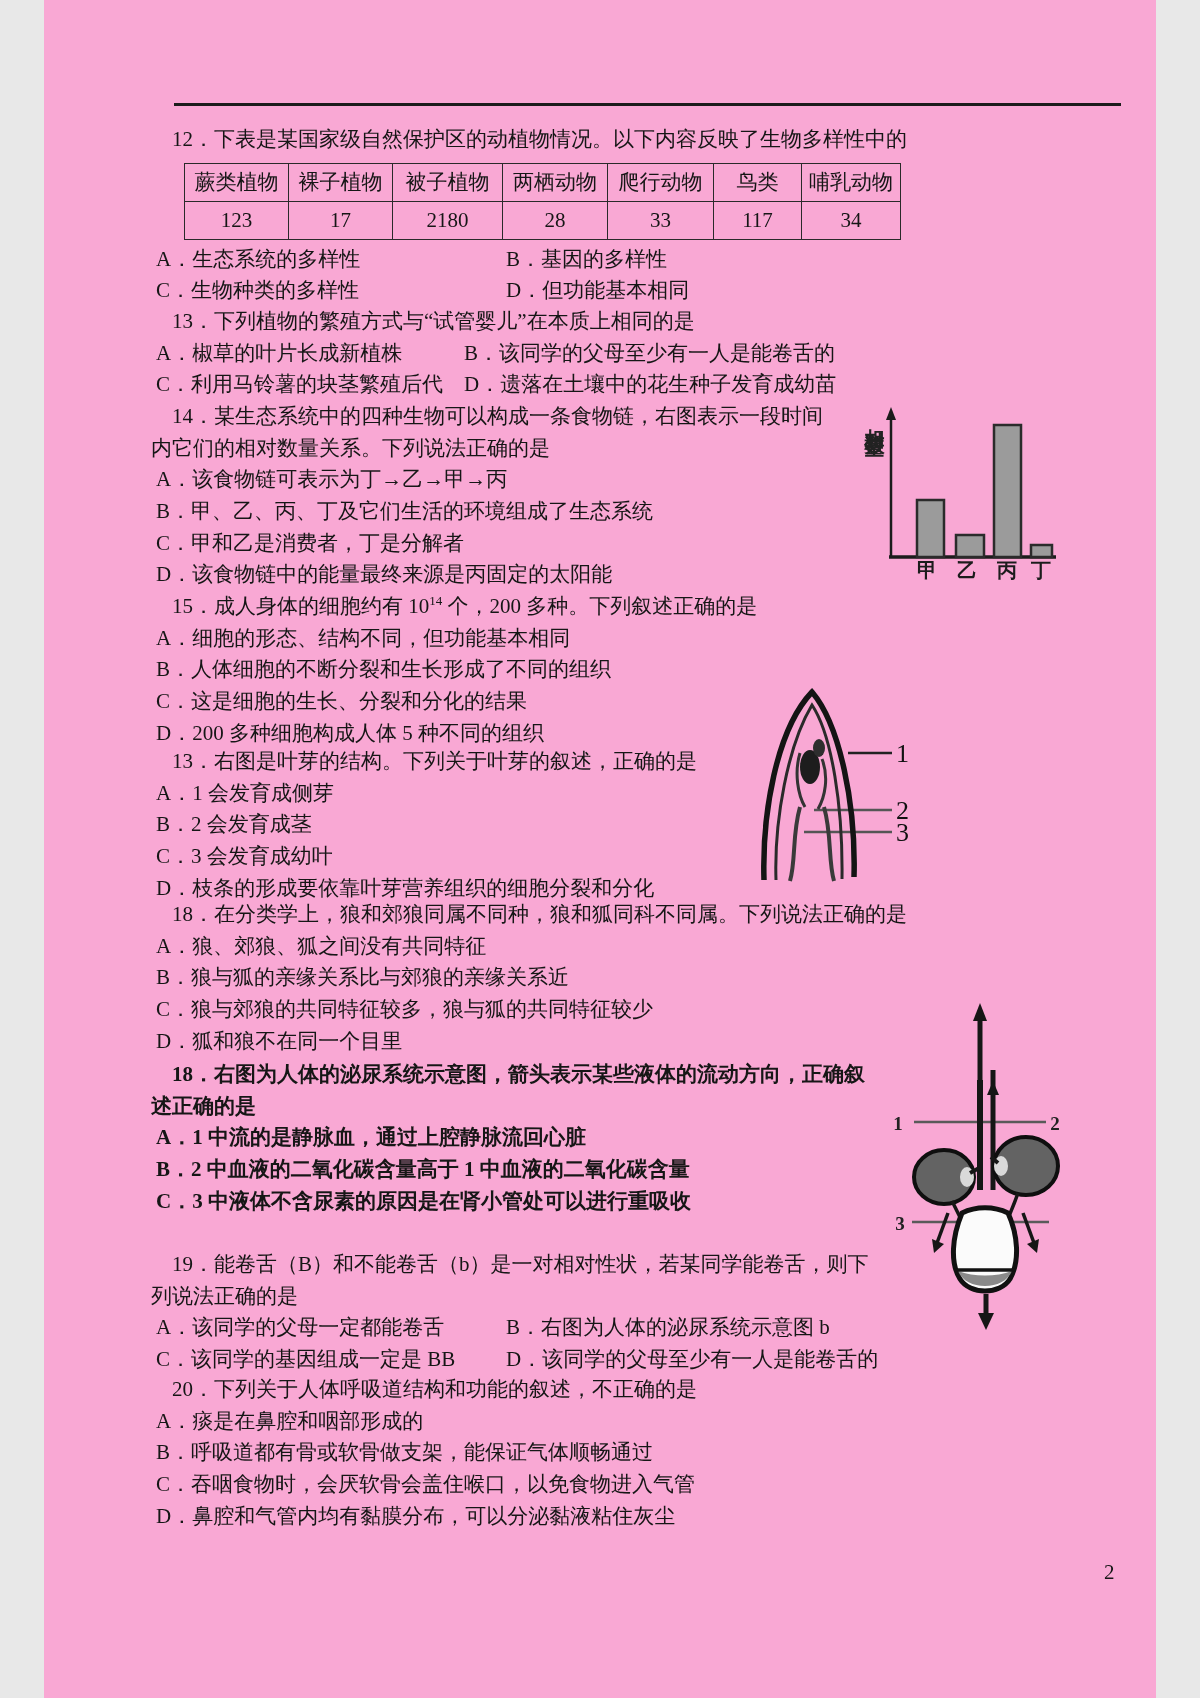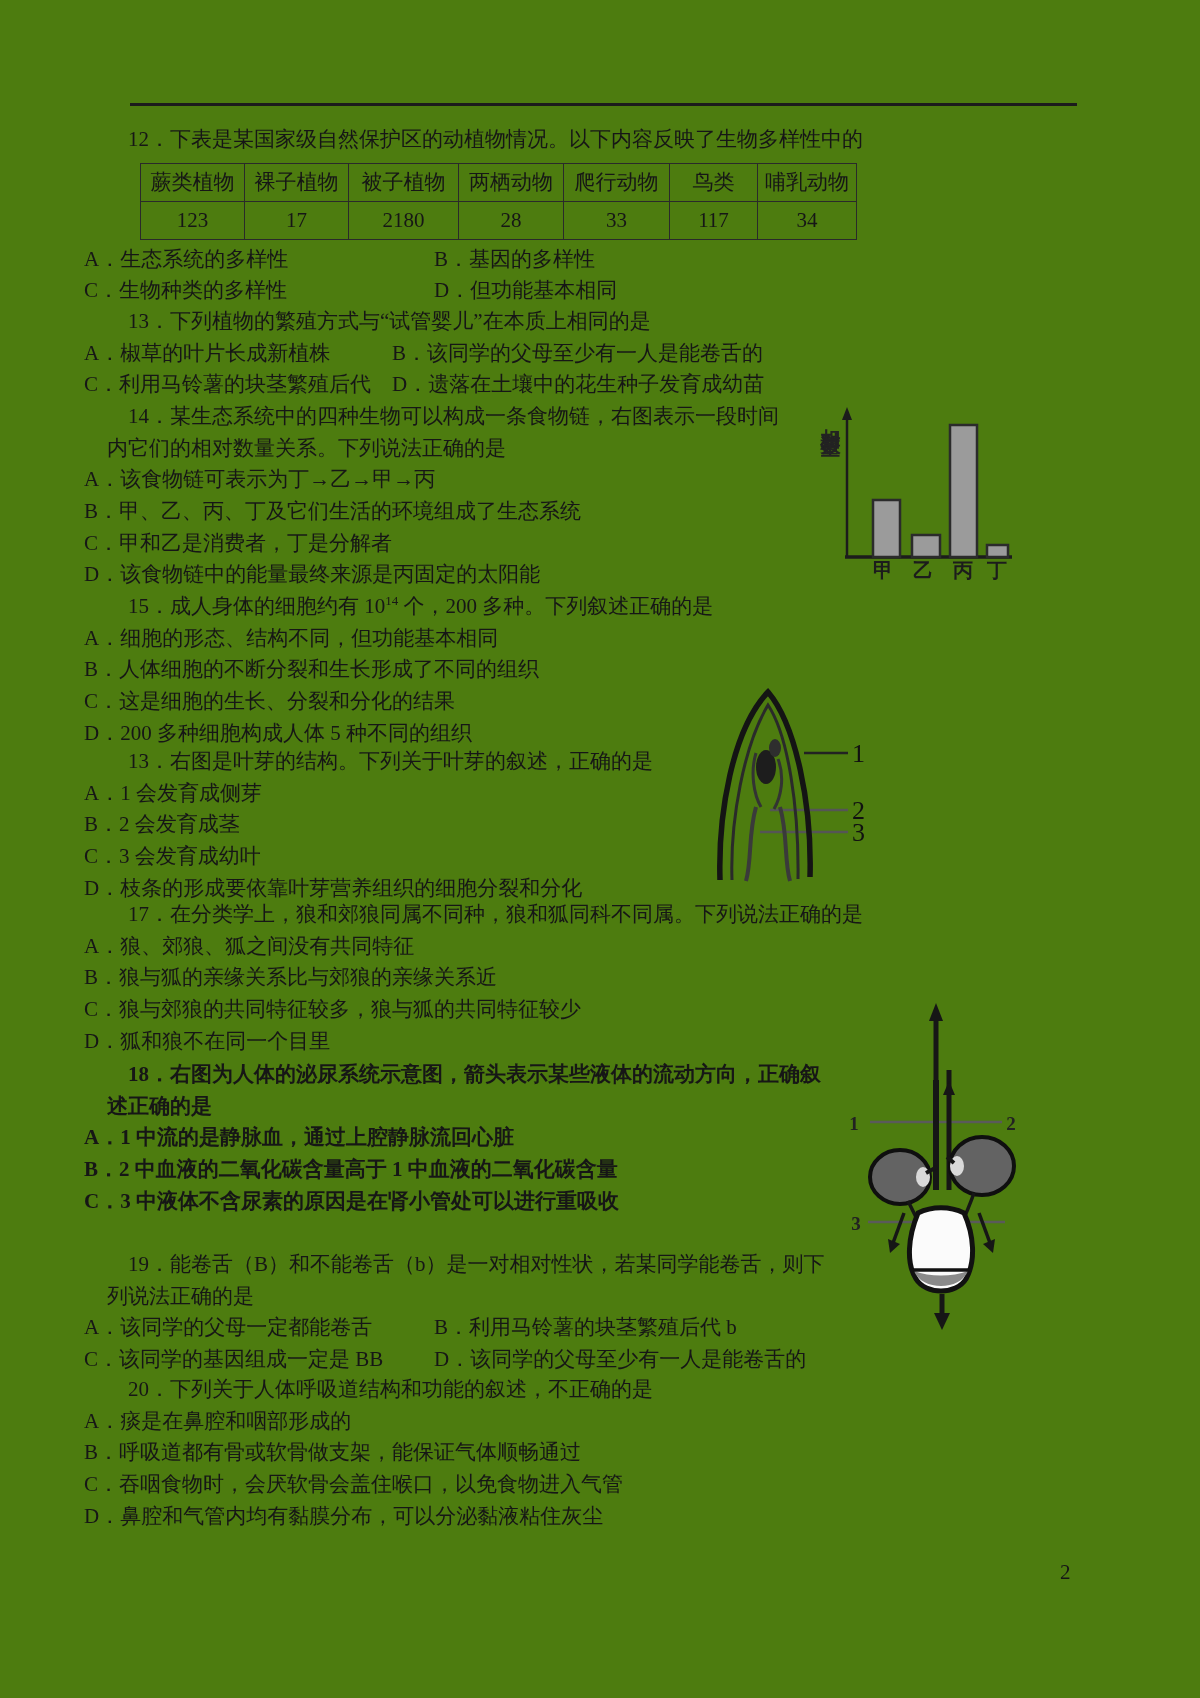--- a/index.html
+++ b/index.html
@@ -1,26 +1,26 @@
 <!DOCTYPE html>
 <html><head>
 <meta charset="utf-8">
 <style>
   html,body{margin:0;padding:0;background:#e8e8e8;}
   .sheet{
-    position:relative;width:1200px;height:1698px;background:#4d7c0f;
+    position:relative;width:1112px;height:1698px;background:#f9a8d4;
     font-family:"Liberation Serif","DejaVu Serif",serif;
     color:#161616;font-size:21px;overflow:hidden;margin:0 auto;
   }
   .top-rule{position:absolute;left:130px;top:103px;width:947px;height:2.5px;background:#1c1c1c;}
   .qblock{position:absolute;left:0;right:0;}
   .ln{height:31.7px;line-height:31.7px;white-space:nowrap;}
   .stem{padding-left:128px;}
   .cont{padding-left:107px;}
-  .opt{padding-left:84px;}
+  .opt{padding-left:112px;}
   .col1{display:inline-block;width:350px;}
   .col1-n{display:inline-block;width:308px;}
   .q12table{
     border-collapse:collapse;margin:7px 0 4px 140px;table-layout:fixed;
     text-align:center;font-size:21px;color:#161616;
   }
   .q12table th,.q12table td{
     border:1.6px solid #2a2a2a;height:37px;padding:0;font-weight:normal;
     overflow:hidden;
   }
@@ -141,21 +141,21 @@
     <path d="M 56 98 C 50 118, 54 140, 61 152" fill="none" stroke="#333" stroke-width="3"></path>
     <path d="M 78 104 C 85 122, 81 142, 74 154" fill="none" stroke="#333" stroke-width="3"></path>
     <path d="M 56 152 C 48 180, 52 205, 46 226" fill="none" stroke="#3a3a3a" stroke-width="4"></path>
     <path d="M 80 152 C 88 180, 84 205, 90 226" fill="none" stroke="#3a3a3a" stroke-width="4"></path>
     <text x="152" y="107" font-size="26" fill="#111">1</text>
     <text x="152" y="164" font-size="26" fill="#111">2</text>
     <text x="152" y="186" font-size="26" fill="#111">3</text>
   </svg>
 
   <div class="qblock" style="top:899px;">
-    <div class="ln stem">17．在分类学上，狼和郊狼同属不同种，狼和狐同科不同属。下列说法正确的是</div>
+    <div class="ln stem">18．在分类学上，狼和郊狼同属不同种，狼和狐同科不同属。下列说法正确的是</div>
     <div class="ln opt">A．狼、郊狼、狐之间没有共同特征</div>
     <div class="ln opt">B．狼与狐的亲缘关系比与郊狼的亲缘关系近</div>
     <div class="ln opt">C．狼与郊狼的共同特征较多，狼与狐的共同特征较少</div>
     <div class="ln opt">D．狐和狼不在同一个目里</div>
   </div>
 
   <div class="qblock" style="top:1059px;font-weight:bold;">
     <div class="ln stem">18．右图为人体的泌尿系统示意图，箭头表示某些液体的流动方向，正确叙</div>
     <div class="ln cont">述正确的是</div>
     <div class="ln opt">A．1 中流的是静脉血，通过上腔静脉流回心脏</div>
@@ -190,21 +190,21 @@
     <polygon points="152,345 144,328 160,328" fill="#161616"></polygon>
     <text x="64" y="145" font-size="19" font-weight="bold" fill="#222" text-anchor="middle">1</text>
     <text x="221" y="145" font-size="19" font-weight="bold" fill="#222" text-anchor="middle">2</text>
     <text x="66" y="245" font-size="19" font-weight="bold" fill="#222" text-anchor="middle">3</text>
   </svg>
 
   <div class="qblock" style="top:1249px;">
     <div class="ln stem">19．能卷舌（B）和不能卷舌（b）是一对相对性状，若某同学能卷舌，则下</div>
     <div class="ln cont">列说法正确的是</div>
     <div class="ln opt">
-      <span class="col1">A．该同学的父母一定都能卷舌</span><span>B．利用马铃薯的块茎繁殖后代 b</span>
+      <span class="col1">A．该同学的父母一定都能卷舌</span><span>B．右图为人体的泌尿系统示意图 b</span>
     </div>
     <div class="ln opt">
       <span class="col1">C．该同学的基因组成一定是 BB</span><span>D．该同学的父母至少有一人是能卷舌的</span>
     </div>
   </div>
 
   <div class="qblock" style="top:1374px;">
     <div class="ln stem">20．下列关于人体呼吸道结构和功能的叙述，不正确的是</div>
     <div class="ln opt">A．痰是在鼻腔和咽部形成的</div>
     <div class="ln opt">B．呼吸道都有骨或软骨做支架，能保证气体顺畅通过</div>

